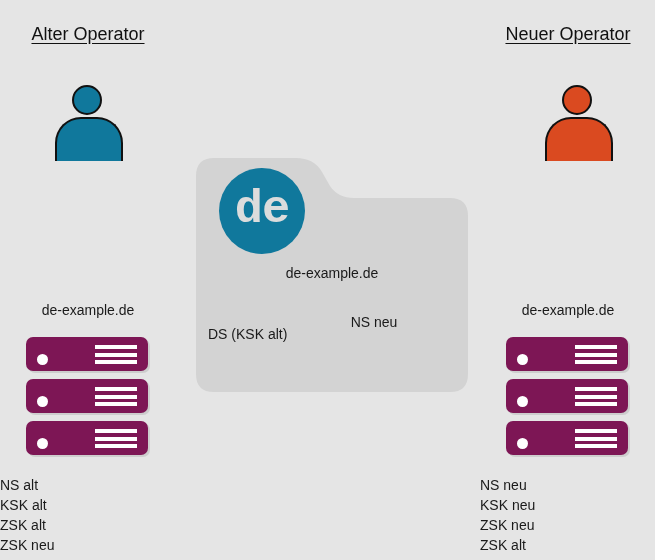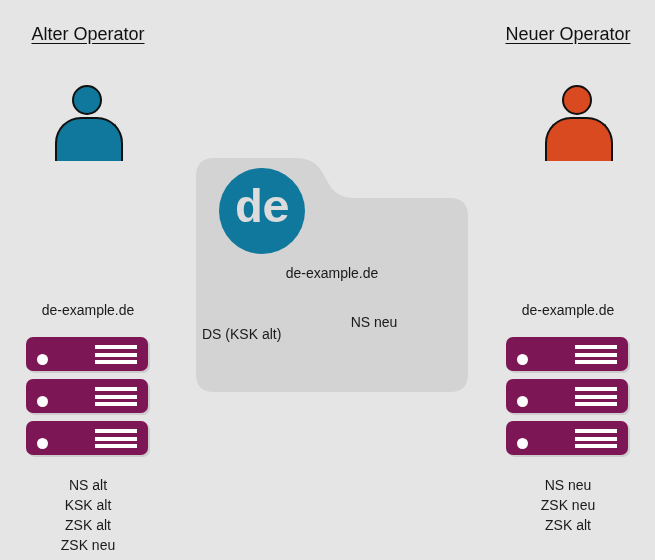--- a/index.html
+++ b/index.html
@@ -104,21 +104,21 @@
     color: #1a1a1a;
     white-space: nowrap;
   }
   #registry-domain {
     left: 196px;
     top: 265px;
     width: 272px;
     text-align: center;
   }
   #registry-left-rec {
-    left: 202px;
+    left: 208px;
     top: 326px;
     text-align: left;
   }
   #registry-right-recs {
     left: 290px;
     top: 312px;
     width: 168px;
     text-align: center;
     line-height: 20px;
   }
@@ -174,21 +174,21 @@
     display: block;
     height: 4px;
     background: #ffffff;
     width: 100%;
   }
 
   
   .key-list {
     position: absolute;
     width: 176px;
-    text-align: center;
+    text-align: left;
     font-size: 14px;
     color: #1a1a1a;
     line-height: 20px;
   }
   #keys-left  { left: 0px;   top: 475px; }
   #keys-right { left: 480px; top: 475px; }
   .key-list div { white-space: nowrap; }
 </style>
 </head>
 <body>
@@ -300,17 +300,18 @@
       <span class="vents">
         <span></span>
           <span></span>
           <span></span>
       </span>
     </div>
   </div>
 
   <div class="key-list" id="keys-right">
     <div>NS neu</div>
+    <div>KSK neu</div>
     <div>ZSK neu</div>
     <div>ZSK alt</div>
   </div>
 
 </div>
 
 </body></html>

